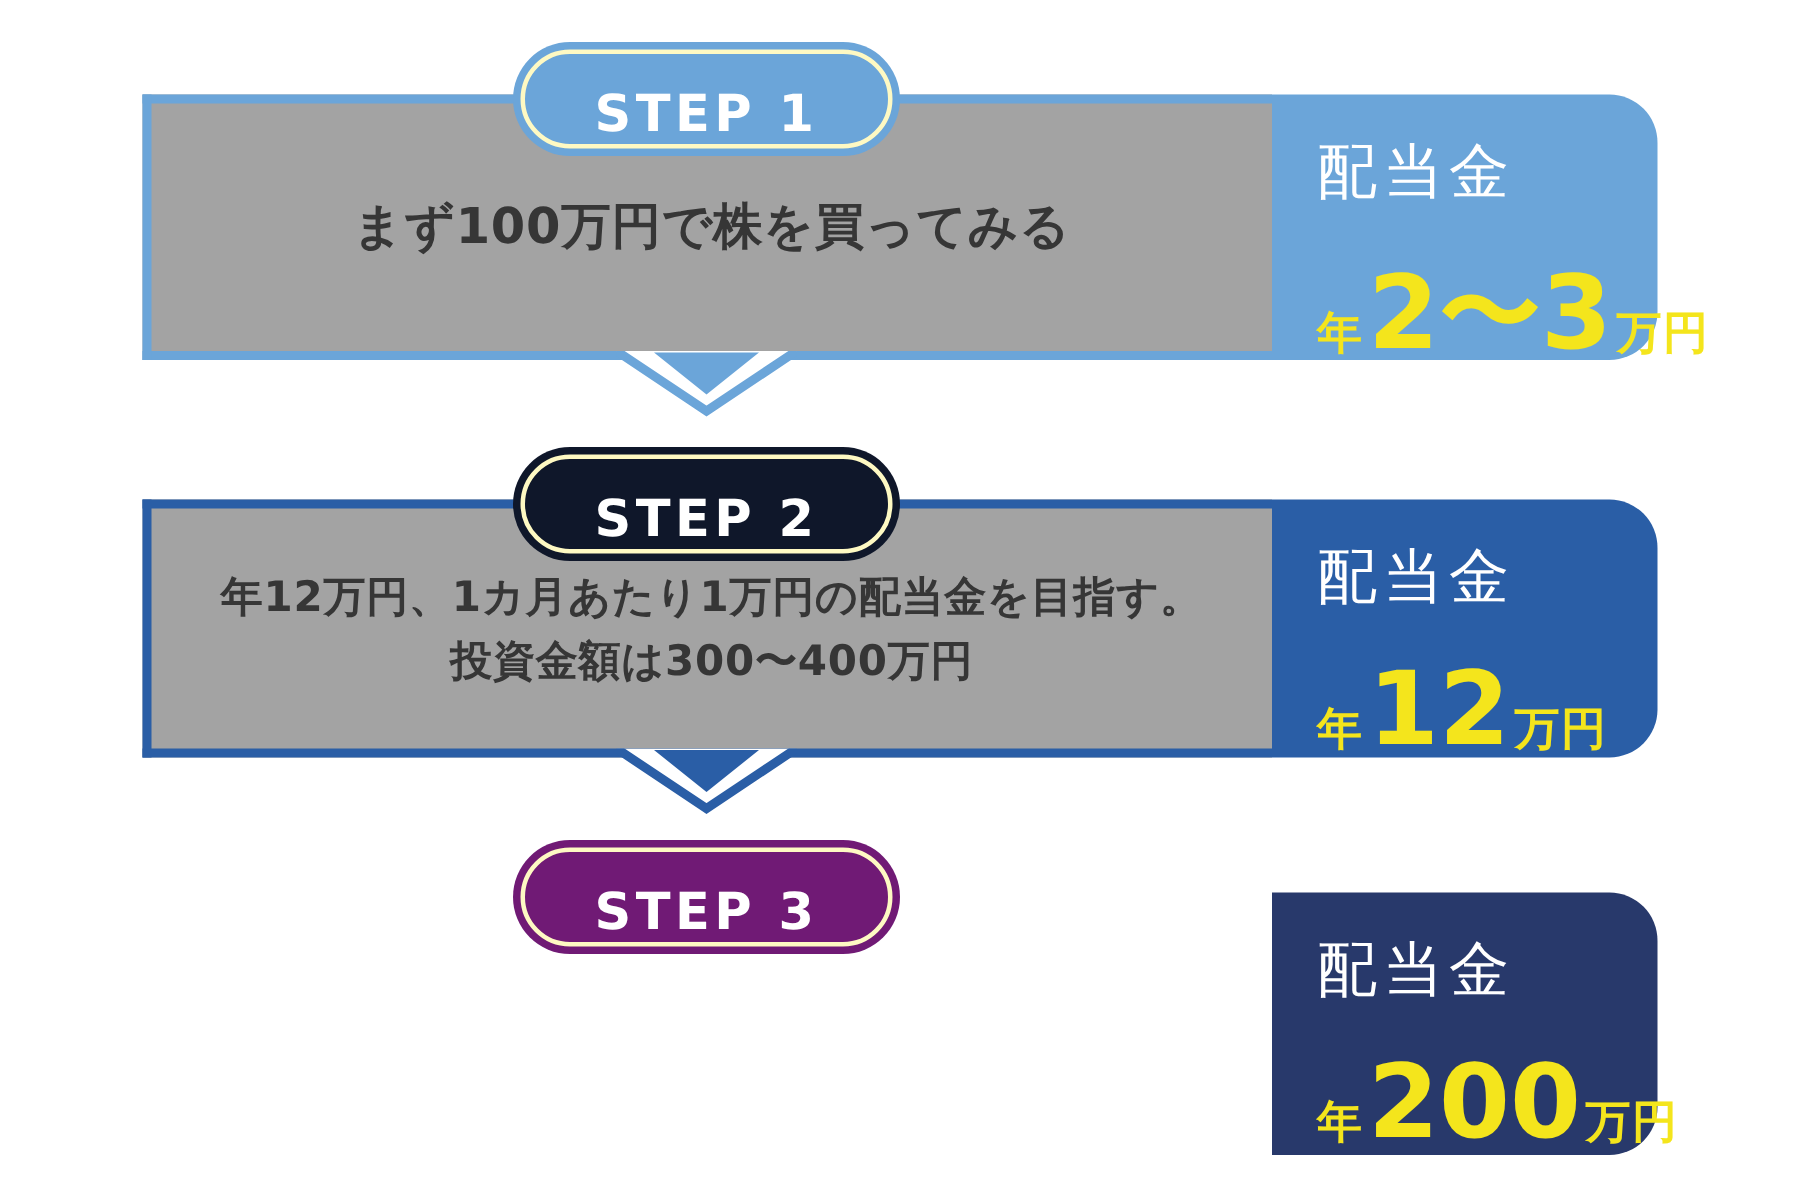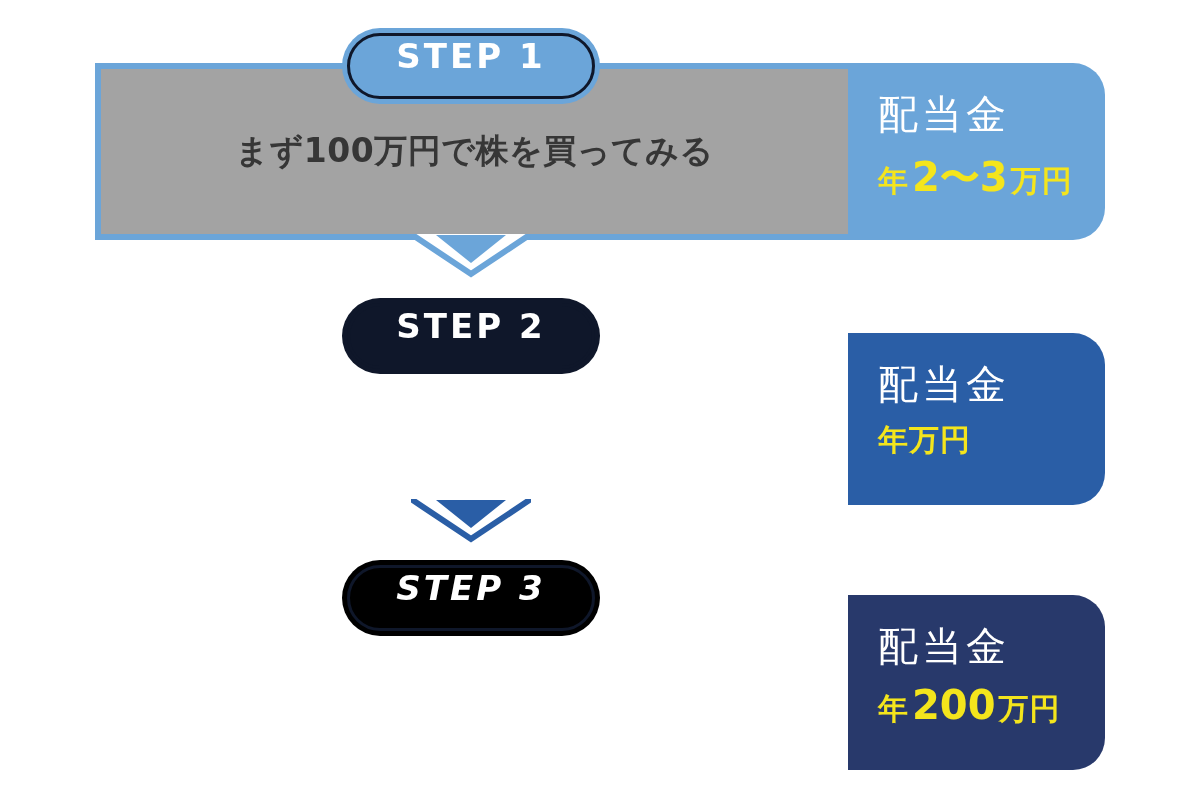--- a/index.html
+++ b/index.html
@@ -66,40 +66,40 @@
   }
   .panel-amount {
     margin-top: 8px;
     display: flex;
     align-items: baseline;
     color: #F4E51C;
     font-weight: bold;
     white-space: nowrap;
   }
   .amt-small { font-size: 30px; letter-spacing: 1px; }
-  .amt-big   { font-size: 40px; letter-spacing: 0px; margin: 0 3px; }
+  .amt-big   { font-size: 68px; letter-spacing: 0px; margin: 14px 3px; }
 
   
   .badge {
     position: absolute;
     left: 247px;       
     top: -35px;        
     width: 258px; height: 76px;
     border-radius: 999px;
     padding: 5px;
     z-index: 3;
   }
   .row1 .badge { background: #6BA5D9; }
   .row2 .badge { background: #0f172a; }
-  .row3 .badge { background: #000000; font-style: italic; }
+  .row3 .badge { background: #701a75; }
   .badge-inner {
     width: 100%; height: 100%;
-    border: 3px solid #0f172a;
+    border: 3px solid #fef9c3;
     border-radius: 999px;
-    display: flex; align-items: flex-start; justify-content: center;
+    display: flex; align-items: flex-end; justify-content: center;
   }
   .badge-label {
     color: #ffffff;
     font-weight: bold;
     font-size: 34px;
     letter-spacing: 3px;
   }
 
   
   .arrow {
@@ -137,24 +137,31 @@
       </div>
     </div>
     <svg class="arrow" viewBox="0 0 120 48">
       <polygon points="0,0 120,0 60,42" fill="#ffffff"></polygon>
       <polyline points="0,0 60,40 120,0" fill="none" stroke="#6BA5D9" stroke-width="6" stroke-linejoin="miter"></polyline>
       <polygon points="25,1 95,1 60,29" fill="#6BA5D9"></polygon>
     </svg>
   </div>
 
   <div class="row row2">
+    <div class="box">
+      <div class="box-text">
+        <div>年12万円、1カ月あたり1万円の配当金を目指す。</div>
+        <div>投資金額は300〜400万円</div>
+      </div>
+    </div>
     <div class="panel">
       <div class="panel-title">配当金</div>
       <div class="panel-amount">
         <span class="amt-small">年</span>
+        <span class="amt-big">12</span>
         <span class="amt-small">万円</span>
       </div>
     </div>
     <div class="badge">
       <div class="badge-inner">
         <span class="badge-label">STEP 2</span>
       </div>
     </div>
     <svg class="arrow" viewBox="0 0 120 48">
       <polygon points="0,0 120,0 60,42" fill="#ffffff"></polygon>

